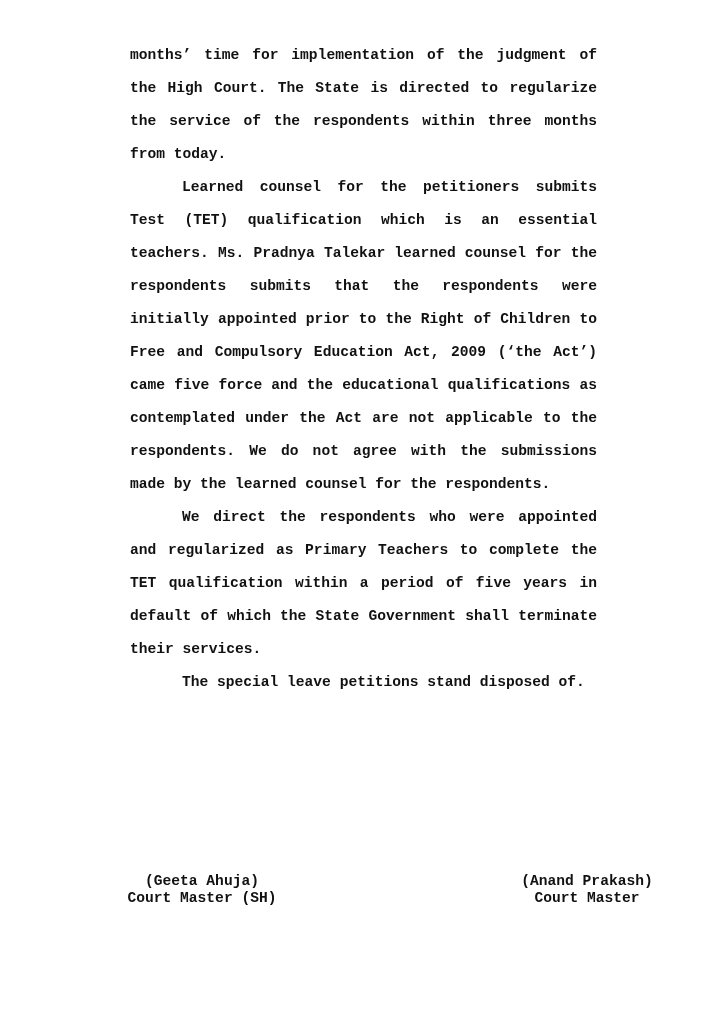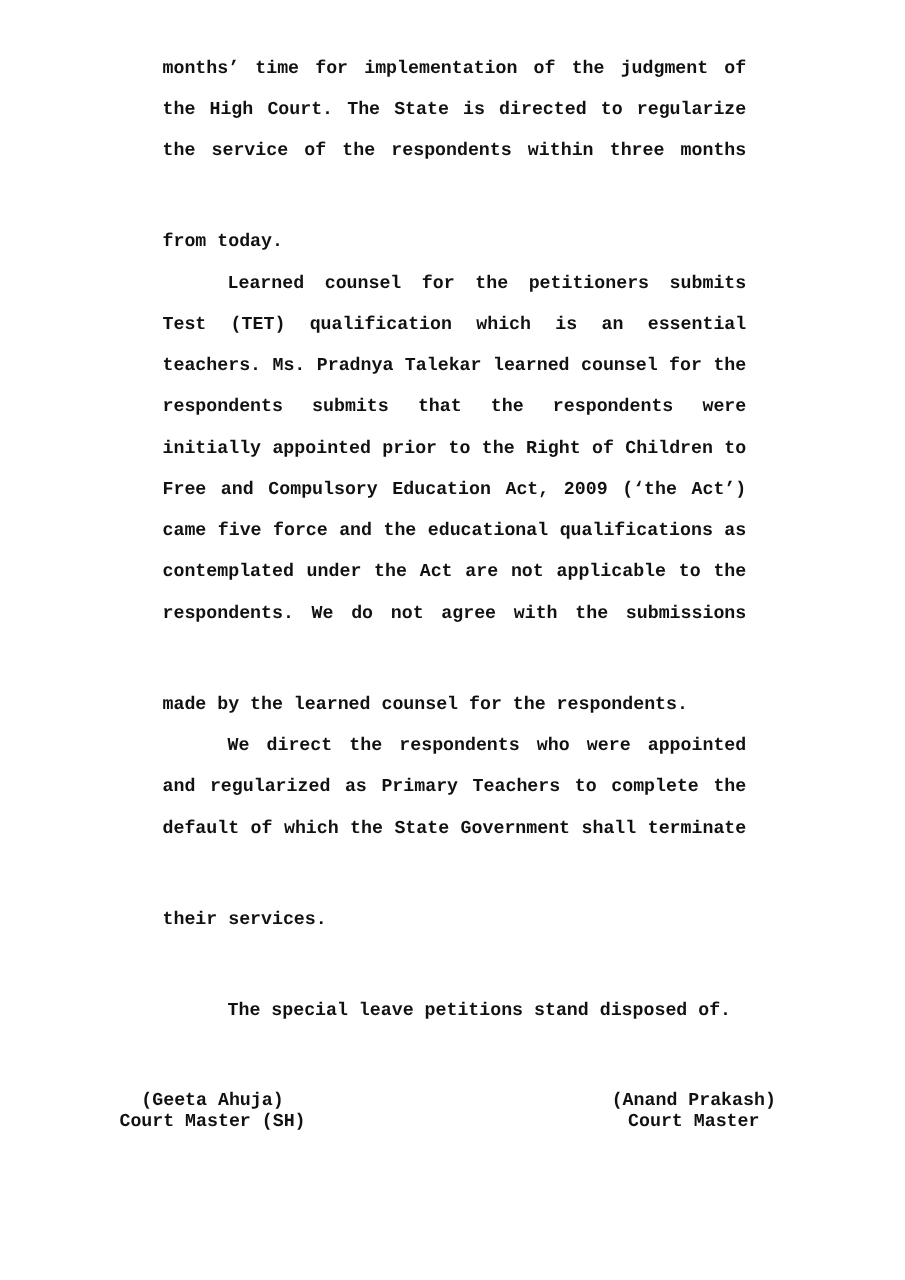--- a/index.html
+++ b/index.html
@@ -32,37 +32,37 @@
       height: 33px;
       line-height: 22px;
       font-size: 14.6px;
       font-weight: bold;
       white-space: nowrap;
       text-align: justify;
       text-align-last: justify;
     }
     .line.last {
       text-align-last: left;
-      margin-top: 40px;
     }
     .line.indent {
       padding-left: 52px;
     }
     .signatures {
       position: absolute;
       top: 873px;
       left: 0;
       width: 724px;
     }
     .sig {
       position: absolute;
       font-size: 14.6px;
       font-weight: bold;
       line-height: 17px;
       text-align: center;
+      margin-left: 32px;
     }
     .sig.left { left: 92px; width: 156px; }
     .sig.right { left: 480px; width: 150px; }
     .sig .name, .sig .role { display: block; white-space: nowrap; }
   </style>
 </head>
 <body>
 
 <div class="page">
   <div class="body-text">
@@ -83,20 +83,21 @@
       <span class="line" style="white-space: normal; overflow: hidden;">Free and Compulsory Education Act, 2009 (‘the Act’)</span>
       <span class="line" style="white-space: normal; overflow: hidden;">came five force and the educational qualifications as</span>
       <span class="line" style="white-space: normal; overflow: hidden;">contemplated under the Act are not applicable to the</span>
       <span class="line" style="white-space: normal; overflow: hidden;">respondents.  We do not agree with the submissions</span>
       <span class="line last">made by the learned counsel for the respondents.</span>
     </div>
 
     <div>
       <span class="line indent" style="white-space: normal; overflow: hidden;">We direct the respondents who were appointed</span>
       <span class="line" style="white-space: normal; overflow: hidden;">and regularized as Primary Teachers to complete the</span>
+      <span class="line" style="white-space: normal; overflow: hidden;">TET qualification within a period of five years in</span>
       <span class="line" style="white-space: normal; overflow: hidden;">default of which the State Government shall terminate</span>
       <span class="line last">their services.</span>
     </div>
 
     <div>
       <span class="line indent last">The special leave petitions stand disposed of.</span>
     </div>
 
 
   </div>

